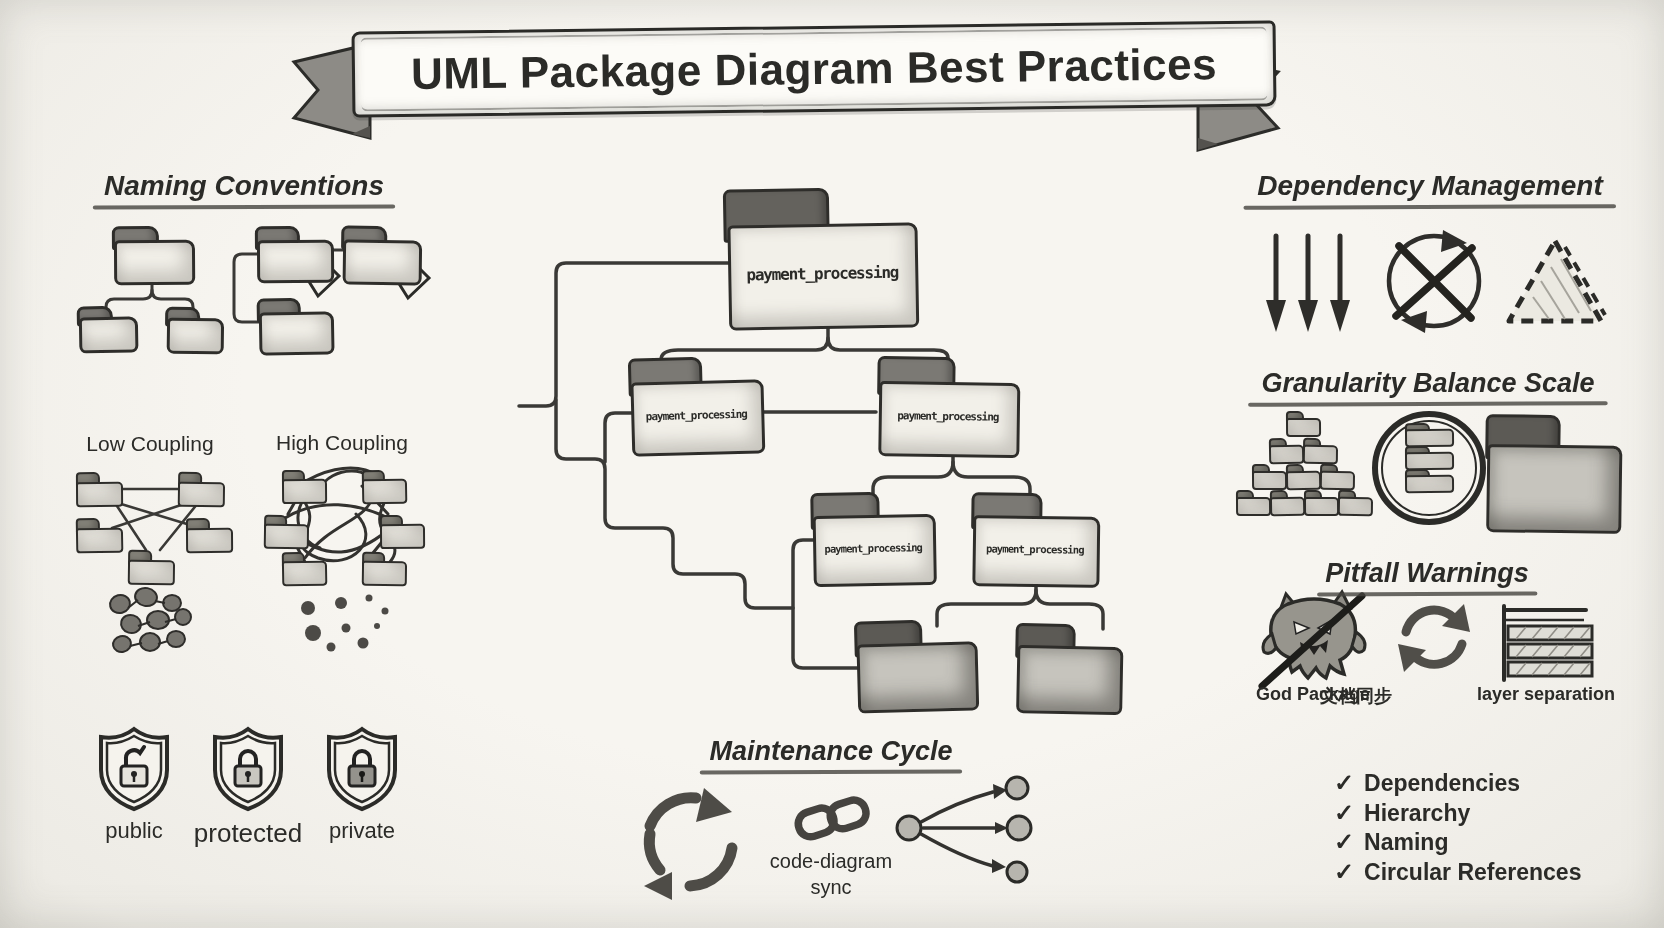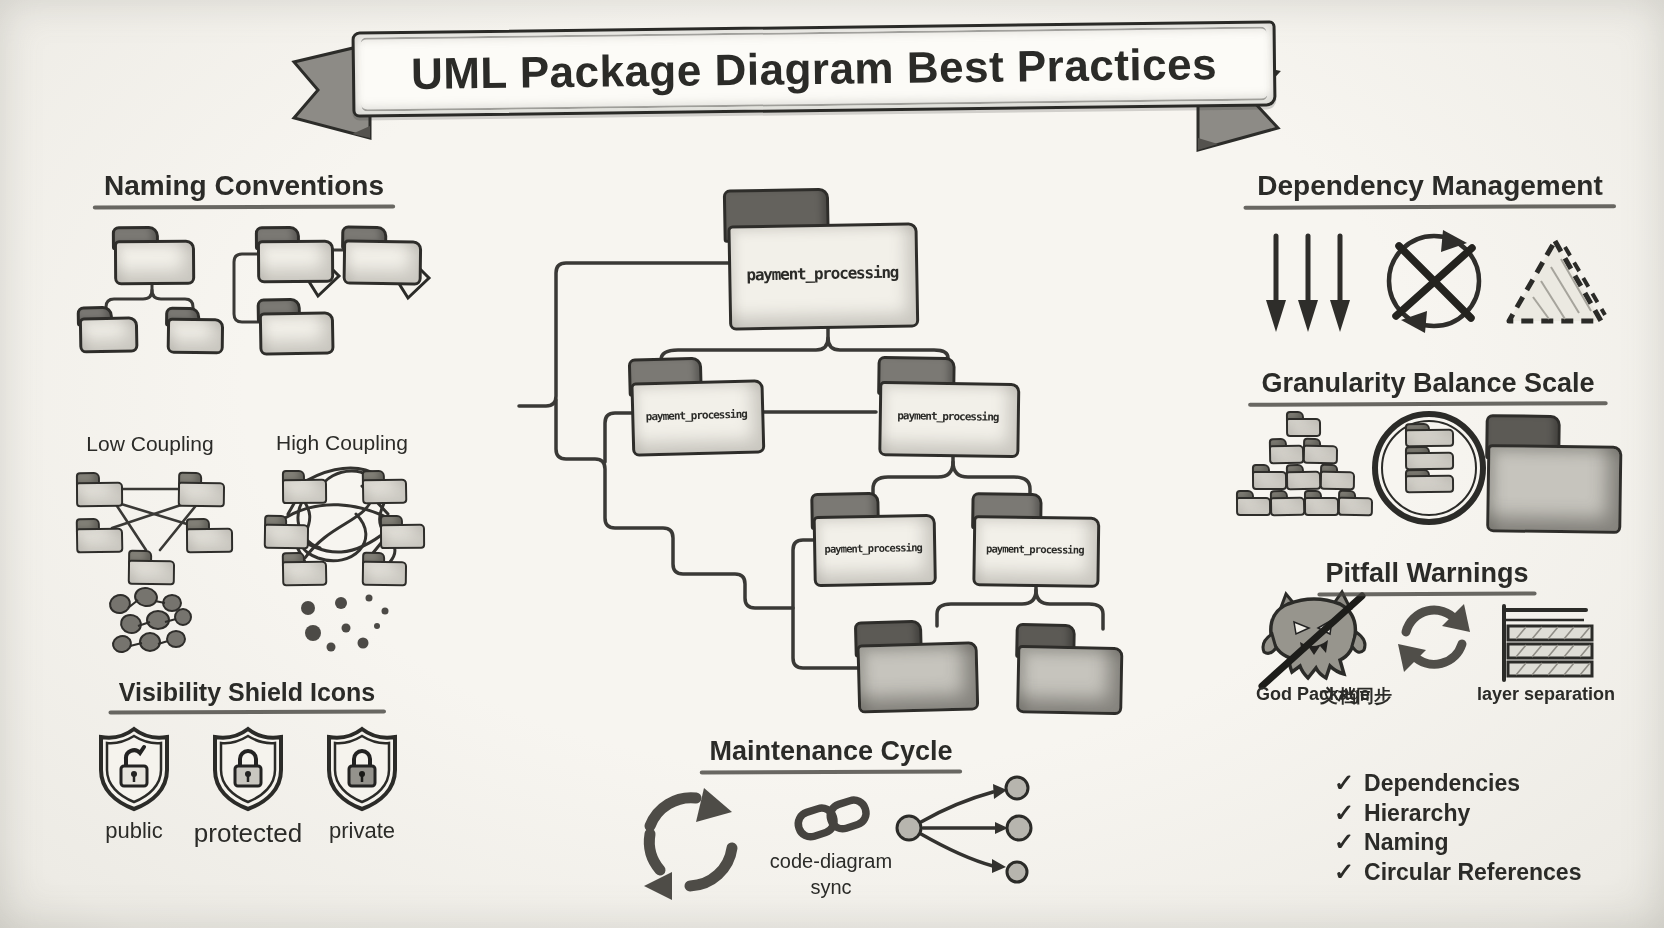--- a/index.html
+++ b/index.html
@@ -18,21 +18,21 @@
     box-shadow:0 3px 0 rgba(40,40,38,.18), inset 0 6px 8px rgba(140,138,130,.22), inset 0 -7px 10px rgba(140,138,130,.26);
     display:flex;align-items:center;justify-content:center;
   }
   .banner::before{content:"";position:absolute;left:6px;right:6px;top:3px;bottom:3px;
     border-top:2px solid rgba(70,70,66,.45);border-bottom:2px solid rgba(70,70,66,.45);border-radius:6px;}
   .banner-title{font-size:44px;font-weight:bold;letter-spacing:.5px;white-space:nowrap;}
   .subtitle{position:absolute;left:412px;top:116px;width:600px;text-align:center;
     font-size:29px;font-weight:bold;z-index:3;}
   
   .stitle{position:absolute;transform:translateX(-50%);font-weight:bold;white-space:nowrap;
-    text-align:center;z-index:3;font-size:26px;}
+    text-align:center;z-index:3;font-size:26px;font-style:italic;}
   .stitle::after{content:"";display:block;height:3.5px;background:#45443f;border-radius:3px;
     margin-top:3px;transform:scaleX(1.08) rotate(-.25deg);opacity:.8;}
   .sublabel{position:absolute;transform:translateX(-50%);font-weight:normal;white-space:nowrap;
     font-size:21px;z-index:3;}
   .minicap{position:absolute;transform:translateX(-50%);font-weight:bold;white-space:nowrap;
     font-size:18px;z-index:3;}
   
   .folder{position:absolute;z-index:2;}
   .folder .tab{position:absolute;left:-1%;top:0;width:52%;height:34%;background:#7b7974;
     border:3px solid #2e2d2a;border-radius:7px 10px 0 3px;
@@ -70,21 +70,20 @@
     <polygon points="4,2 4,96 84,74 58,46 84,18" fill="#8d8b86" stroke="#2c2c29" stroke-width="3"></polygon>
     <polygon points="4,84 4,96 24,90" fill="#54524e"></polygon>
   </svg>
   <div class="banner">
     <span class="banner-title">UML Package Diagram Best Practices</span>
   </div>
 
   <div class="stitle" style="left:244px;top:170px;font-size:28px">Naming Conventions</div>
   <div class="sublabel" style="left:150px;top:432px">Low Coupling</div>
   <div class="sublabel" style="left:342px;top:431px">High Coupling</div>
-  <div class="stitle" style="left:247px;top:678px;font-size:25px">Visibility Shield Icons</div>
   <div class="stitle" style="left:831px;top:736px;font-size:27px">Maintenance Cycle</div>
   <div class="stitle" style="left:1428px;top:368px;font-size:27px">Granularity Balance Scale</div>
   <div class="stitle" style="left:1430px;top:170px;font-size:28px">Dependency Management</div>
   <div class="stitle" style="left:1427px;top:558px;font-size:27px">Pitfall Warnings</div>
 
   <svg class="abs" style="left:0;top:0;z-index:1" width="1664" height="928" viewBox="0 0 1664 928">
     <g fill="none" stroke="#3a3936" stroke-width="3.5" stroke-linecap="round" stroke-linejoin="round">
 
       <path d="M828 327 L828 338 Q828 350 816 350 L678 350 Q661 350 661 360 L661 367"></path>
       <path d="M828 338 Q828 350 840 350 L934 350 Q948 350 948 358 L948 364"></path>

